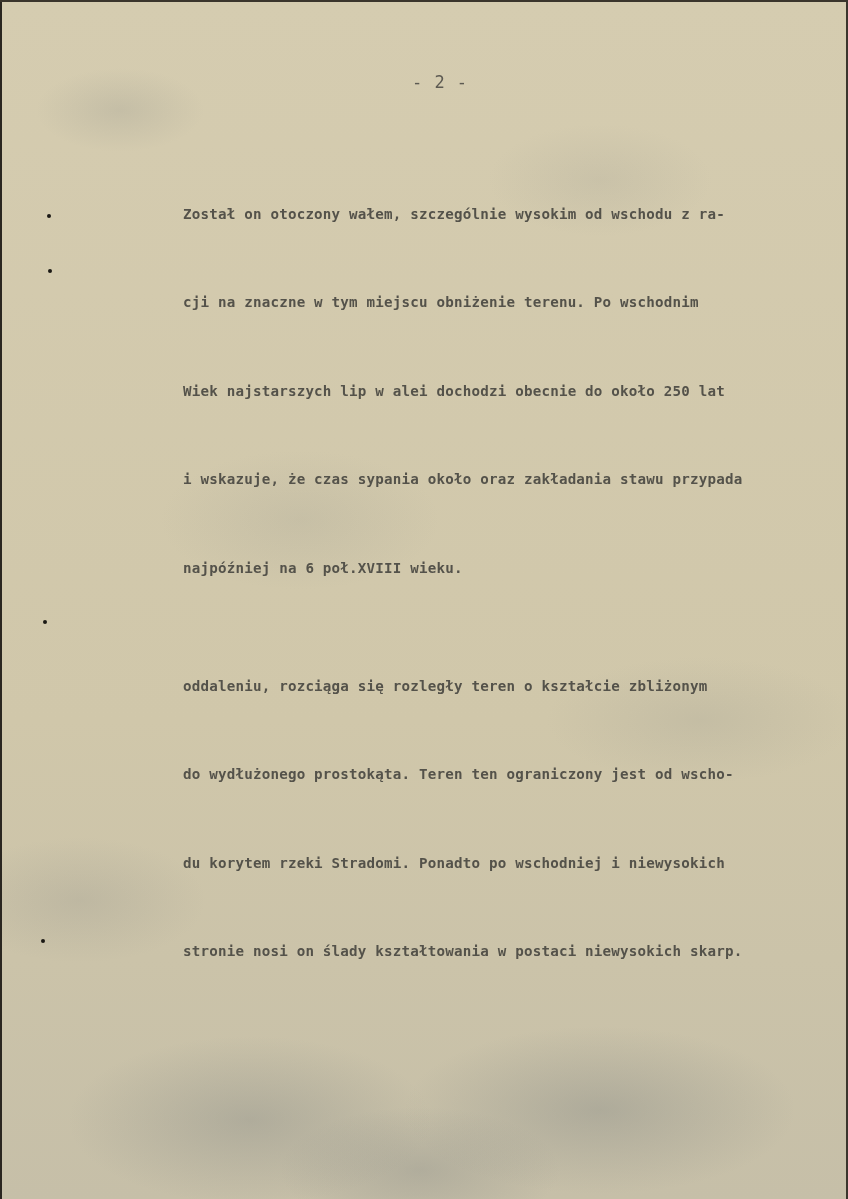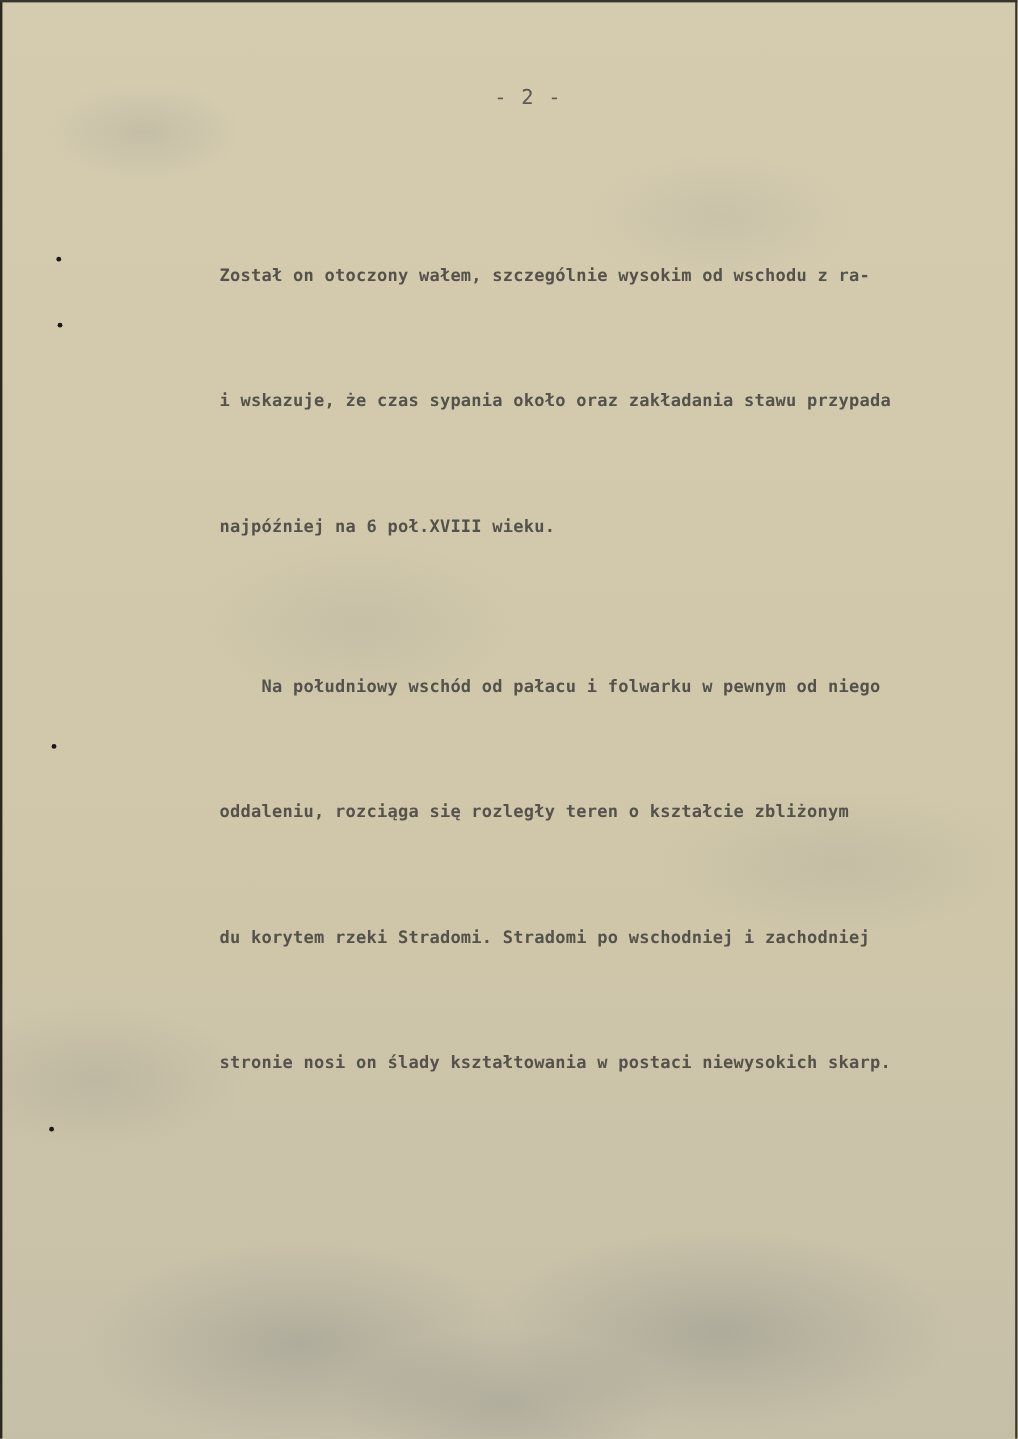--- a/index.html
+++ b/index.html
@@ -54,21 +54,20 @@
       color: #54524a;
       font-size: 14.2px;
       font-weight: bold;
       line-height: 29.5px;
       white-space: pre;
       letter-spacing: 0.2px;
     }
     .line {
       display: block;
       height: 29.5px;
-      margin-top: 16px;
     }
     .hole-dot {
       position: absolute;
       width: 4px;
       height: 4px;
       border-radius: 50%;
       background: #1a1814;
     }
   </style>
 </head>
@@ -81,26 +80,28 @@
 <div class="hole-dot" style="left:47px; top:214px;"></div>
 <div class="hole-dot" style="left:48px; top:269px;"></div>
 <div class="hole-dot" style="left:43px; top:620px;"></div>
 <div class="hole-dot" style="left:41px; top:939px;"></div>
 
 <div class="page-number">- 2 -</div>
 
 <div class="body-text">
   
   <span class="line">Został on otoczony wałem, szczególnie wysokim od wschodu z ra-</span>
+  <span class="line">cji na znaczne w tym miejscu obniżenie terenu. Po wschodnim</span>
+  <span class="line">Wiek najstarszych lip w alei dochodzi obecnie do około 250 lat</span>
   <span class="line">i wskazuje, że czas sypania około oraz zakładania stawu przypada</span>
   <span class="line">najpóźniej na 6 poł.XVIII wieku.</span>
   
-  <span class="line">    Na południowy wschód od pałacu i folwarku w pewnym od niego</span>
   <span class="line">oddaleniu, rozciąga się rozległy teren o kształcie zbliżonym</span>
-  <span class="line">du korytem rzeki Stradomi. Stradomi po wschodniej i zachodniej</span>
+  <span class="line">do wydłużonego prostokąta. Teren ten ograniczony jest od wscho-</span>
+  <span class="line">du korytem rzeki Stradomi. Ponadto po wschodniej i niewysokich</span>
   <span class="line">stronie nosi on ślady kształtowania w postaci niewysokich skarp.</span>
   
   
   
   
   
   
   
   
   

